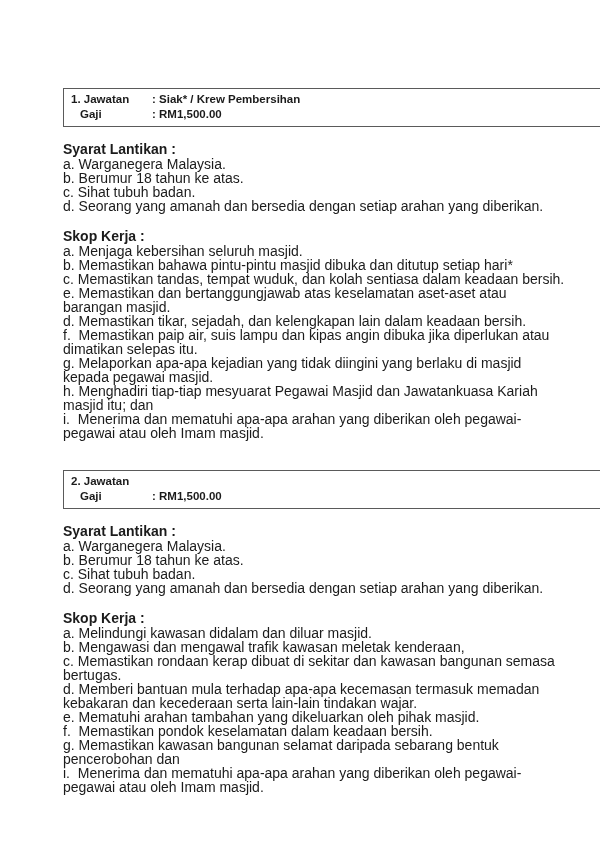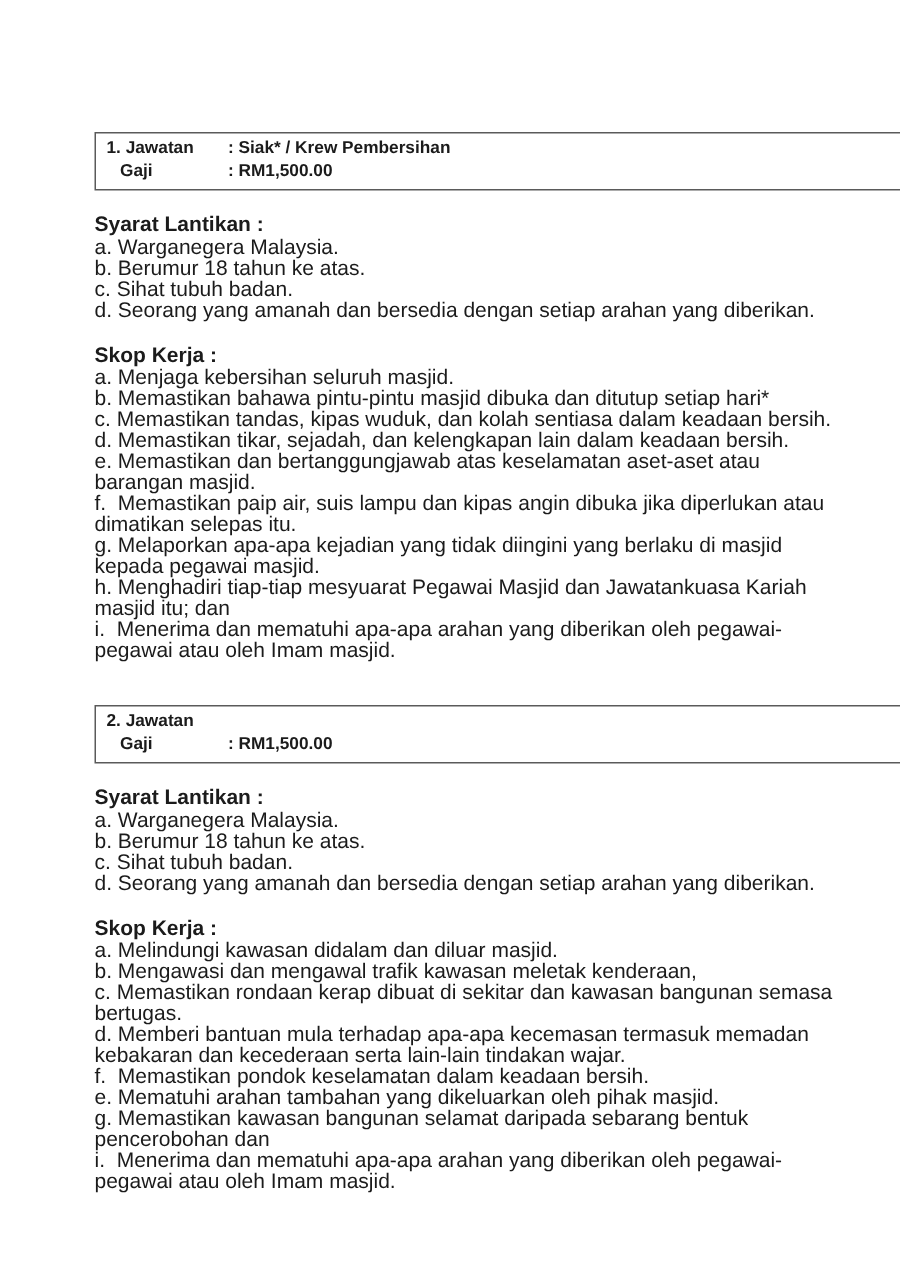--- a/index.html
+++ b/index.html
@@ -78,23 +78,23 @@
         <li>c. Sihat tubuh badan.</li>
         <li>d. Seorang yang amanah dan bersedia dengan setiap arahan yang diberikan.</li>
       </ul>
 
       <div class="gap-after-syarat"></div>
 
       <div class="block-heading">Skop Kerja :</div>
       <ul class="item-list">
         <li>a. Menjaga kebersihan seluruh masjid.</li>
         <li>b. Memastikan bahawa pintu-pintu masjid dibuka dan ditutup setiap hari*</li>
-        <li>c. Memastikan tandas, kipas wuduk, dan kolah sentiasa dalam keadaan bersih.</li>
+        <li>c. Memastikan tandas, tempat wuduk, dan kolah sentiasa dalam keadaan bersih.</li>
+        <li>e. Memastikan dan bertanggungjawab atas keselamatan aset-aset atau barangan masjid.</li>
         <li>d. Memastikan tikar, sejadah, dan kelengkapan lain dalam keadaan bersih.</li>
-        <li>e. Memastikan dan bertanggungjawab atas keselamatan aset-aset atau barangan masjid.</li>
         <li>f.  Memastikan paip air, suis lampu dan kipas angin dibuka jika diperlukan atau dimatikan selepas itu.</li>
         <li>g. Melaporkan apa-apa kejadian yang tidak diingini yang berlaku di masjid kepada pegawai masjid.</li>
         <li>h. Menghadiri tiap-tiap mesyuarat Pegawai Masjid dan Jawatankuasa Kariah masjid itu; dan</li>
         <li>i.  Menerima dan mematuhi apa-apa arahan yang diberikan oleh pegawai-pegawai atau oleh Imam masjid.</li>
       </ul>
     </div>
 
     <div class="gap-after-section"></div>
 
     <div>
@@ -117,21 +117,21 @@
       </ul>
 
       <div class="gap-after-syarat"></div>
 
       <div class="block-heading">Skop Kerja :</div>
       <ul class="item-list">
         <li>a. Melindungi kawasan didalam dan diluar masjid.</li>
         <li>b. Mengawasi dan mengawal trafik kawasan meletak kenderaan,</li>
         <li>c. Memastikan rondaan kerap dibuat di sekitar dan kawasan bangunan semasa bertugas.</li>
         <li>d. Memberi bantuan mula terhadap apa-apa kecemasan termasuk memadan kebakaran dan kecederaan serta lain-lain tindakan wajar.</li>
+        <li>e. Mematuhi arahan tambahan yang dikeluarkan oleh pihak masjid.</li>
         <li>f.  Memastikan pondok keselamatan dalam keadaan bersih.</li>
-        <li>e. Mematuhi arahan tambahan yang dikeluarkan oleh pihak masjid.</li>
         <li>g. Memastikan kawasan bangunan selamat daripada sebarang bentuk pencerobohan dan</li>
         <li>i.  Menerima dan mematuhi apa-apa arahan yang diberikan oleh pegawai-pegawai atau oleh Imam masjid.</li>
       </ul>
     </div>
 
   </div>
 </div>
 
 </body></html>

